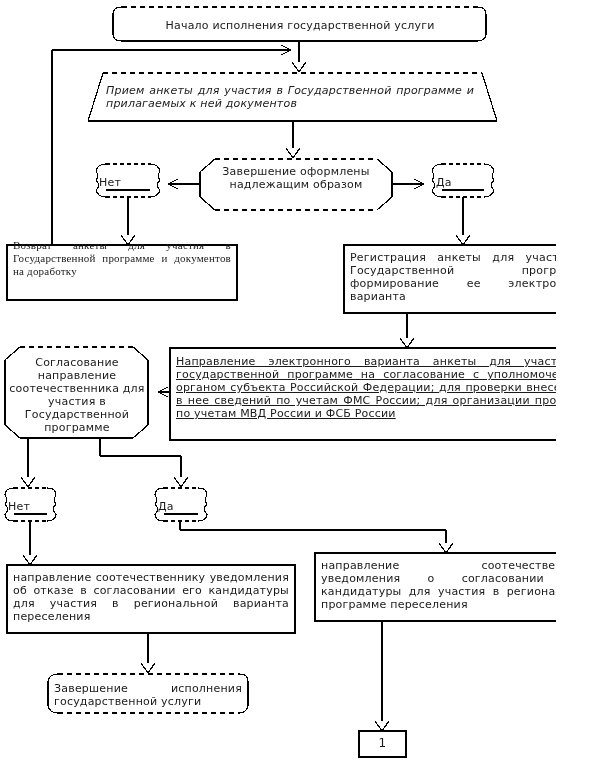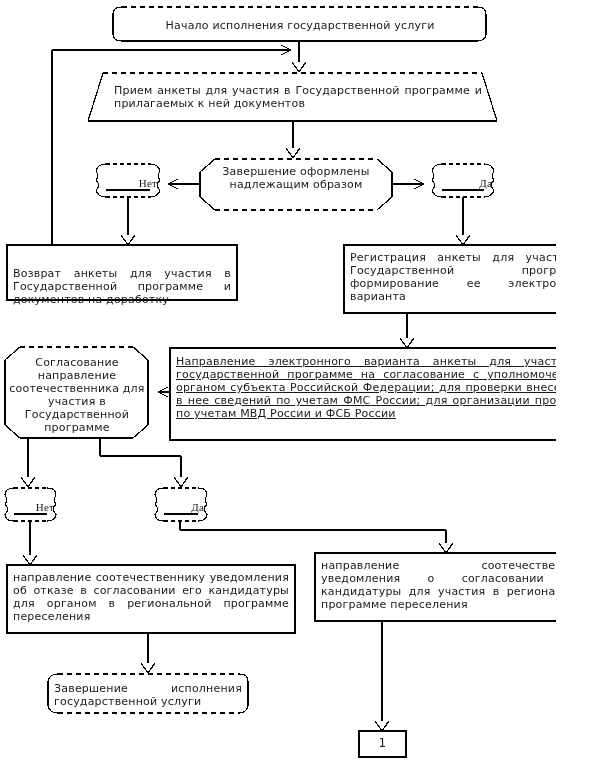--- a/index.html
+++ b/index.html
@@ -35,22 +35,21 @@
   .txt-justify {
     text-align: justify;
     text-align-last: left;
   }
   .txt-center {
     text-align: center;
   }
   .small-label {
     font-size: 11px;
     line-height: 12px;
-    text-align: right;
-    font-family: Liberation Serif, serif;
+    text-align: left;
   }
   .connector-num {
     font-size: 12px;
     text-align: center;
     line-height: 14px;
   }
 </style>
 </head>
 <body>
 
@@ -259,41 +258,41 @@
       <g>
         <path d="M382,621 L382,721"></path>
         <path d="M375,721 L382,731 L389,721"></path>
       </g>
 
     </g>
   </svg>
 
   <div class="node-text txt-center" style="left:120px; top:19px; width:360px;">Начало исполнения государственной услуги</div>
 
-  <div class="node-text txt-justify" style="left:114px; top:84px; width:368px;">Прием анкеты для участия в Государственной программе и прилагаемых к ней документов</div>
+  <div class="node-text txt-justify" style="left:106px; top:84px; width:368px;font-style:italic;">Прием анкеты для участия в Государственной программе и прилагаемых к ней документов</div>
 
   <div class="node-text txt-center" style="left:206px; top:165px; width:180px;">Завершение оформлены надлежащим образом</div>
 
   <div class="node-text small-label" style="left:99px; top:177px; width:58px;">Нет</div>
 
   <div class="node-text small-label" style="left:436px; top:177px; width:56px;">Да</div>
 
-  <div class="node-text txt-justify" style="left:13px; top:267px; width:218px;">Возврат анкеты для участия в Государственной программе и документов на доработку</div>
+  <div class="node-text txt-justify" style="left:13px; top:239px; width:218px;font-family:Liberation Serif, serif;">Возврат анкеты для участия в Государственной программе и документов на доработку</div>
 
   <div class="node-text txt-justify" style="left:350px; top:251px; width:241px;">Регистрация анкеты для участия в Государственной программе, формирование ее электронного варианта</div>
 
   <div class="node-text txt-center" style="left:9px; top:356px; width:136px;">Согласование направление соотечественника для участия в Государственной программе</div>
 
   <div class="node-text txt-justify" style="left:176px; top:355px; width:415px;text-decoration:underline;">Направление электронного варианта анкеты для участия в государственной программе на согласование с уполномоченным органом субъекта Российской Федерации; для проверки внесенных  в нее сведений по учетам ФМС России; для организации проверок по учетам МВД России и ФСБ России</div>
 
   <div class="node-text small-label" style="left:8px; top:501px; width:46px;">Нет</div>
 
   <div class="node-text small-label" style="left:158px; top:501px; width:46px;">Да</div>
 
-  <div class="node-text txt-justify" style="left:13px; top:571px; width:276px;">направление соотечественнику уведомления об отказе в согласовании его кандидатуры для органом в региональной программе переселения</div>
+  <div class="node-text txt-justify" style="left:13px; top:571px; width:276px;">направление соотечественнику уведомления об отказе в согласовании его кандидатуры для участия в региональной варианта переселения</div>
 
   <div class="node-text txt-justify" style="left:321px; top:559px; width:270px;">направление соотечественнику уведомления о согласовании его кандидатуры для участия в региональной программе переселения</div>
 
   <div class="node-text txt-justify" style="left:54px; top:682px; width:188px;">Завершение исполнения государственной услуги</div>
 
   <div class="node-text connector-num" style="left:359px; top:736px; width:47px;">1</div>
 
 </div>
 
 </body></html>

